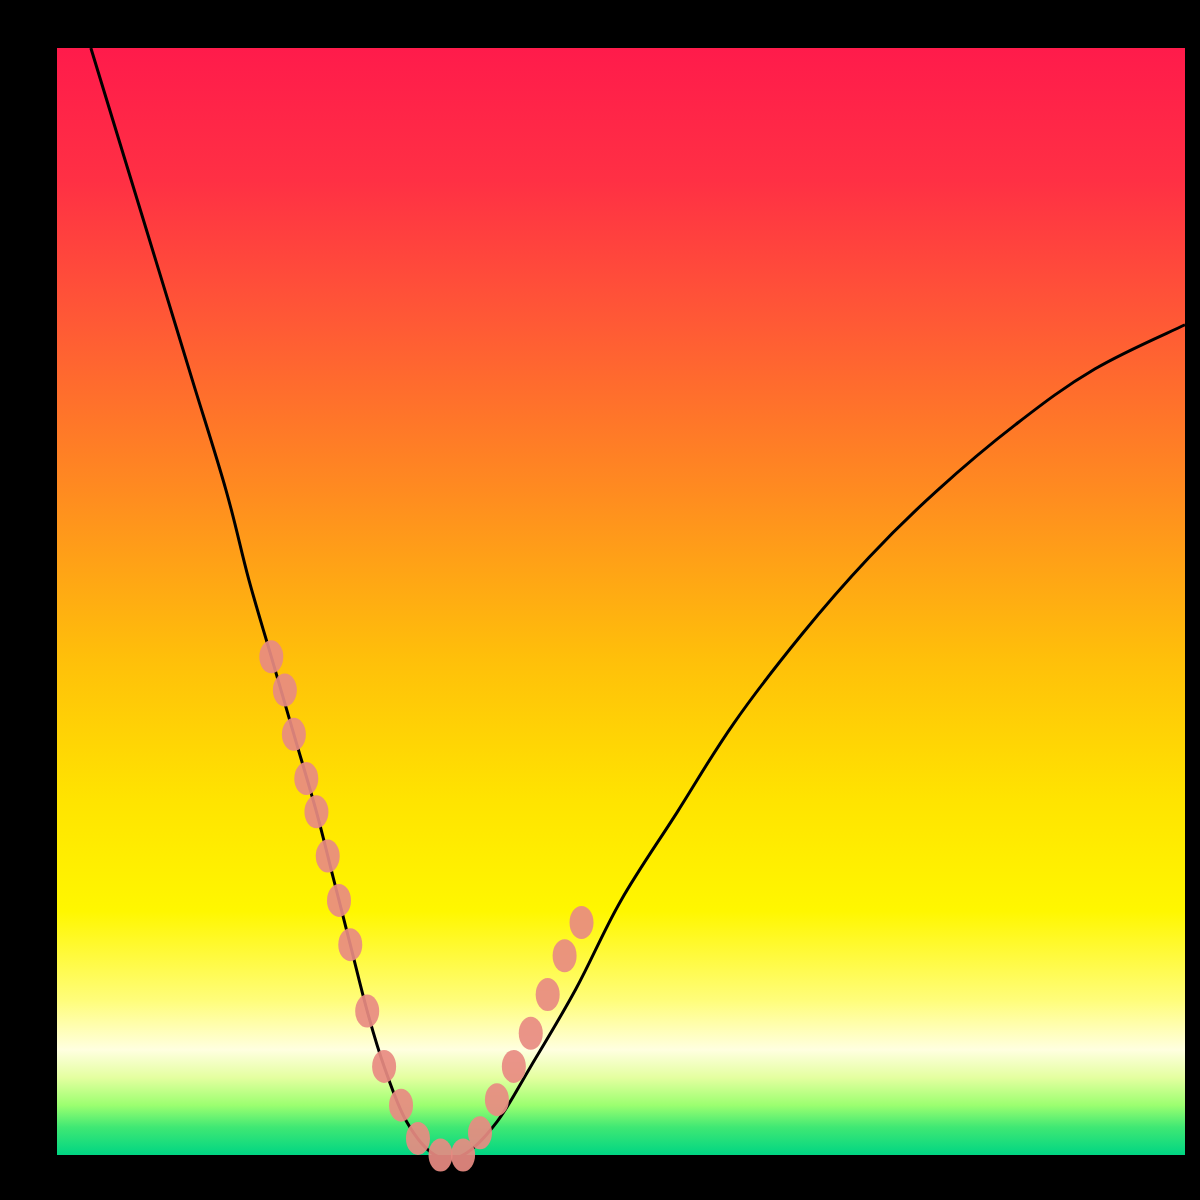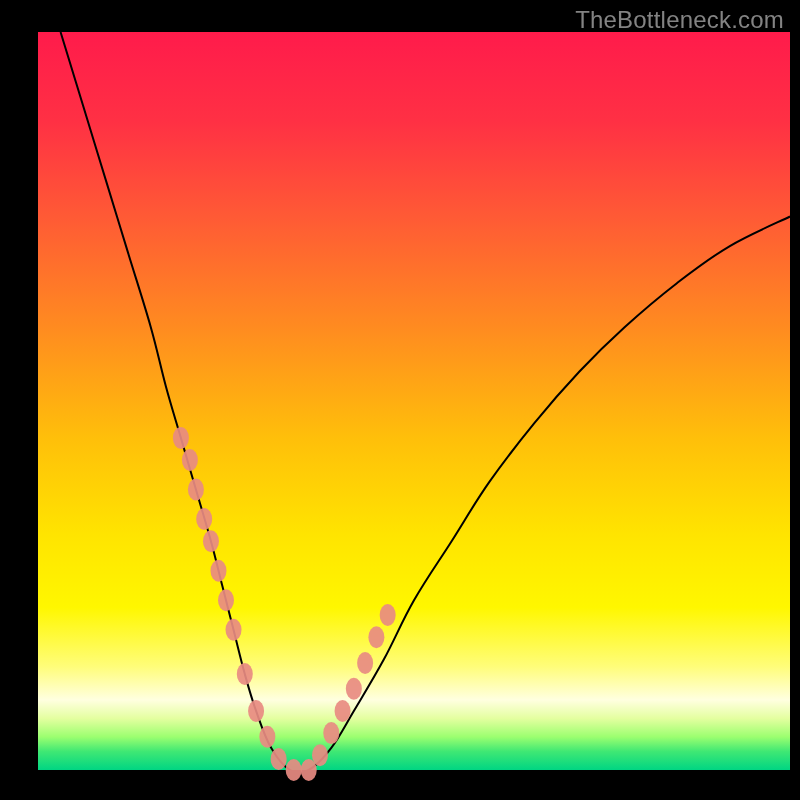--- a/index.html
+++ b/index.html
@@ -71,14 +71,13 @@
         <ellipse cx="308.71999999999997" cy="770" rx="8" ry="11" fill="#e88b82" fill-opacity="0.92"></ellipse>
         <ellipse cx="320" cy="755.24" rx="8" ry="11" fill="#e88b82" fill-opacity="0.92"></ellipse>
         <ellipse cx="331.28000000000003" cy="733.1" rx="8" ry="11" fill="#e88b82" fill-opacity="0.92"></ellipse>
         <ellipse cx="342.56" cy="710.96" rx="8" ry="11" fill="#e88b82" fill-opacity="0.92"></ellipse>
         <ellipse cx="353.84" cy="688.82" rx="8" ry="11" fill="#e88b82" fill-opacity="0.92"></ellipse>
         <ellipse cx="365.12" cy="662.99" rx="8" ry="11" fill="#e88b82" fill-opacity="0.92"></ellipse>
         <ellipse cx="376.40000000000003" cy="637.1600000000001" rx="8" ry="11" fill="#e88b82" fill-opacity="0.92"></ellipse>
         <ellipse cx="387.68" cy="615.02" rx="8" ry="11" fill="#e88b82" fill-opacity="0.92"></ellipse>
       </g>
   </svg>
-  <div class="watermark">TheBottleneck.com</div>
 </div>
 
 </body></html>

